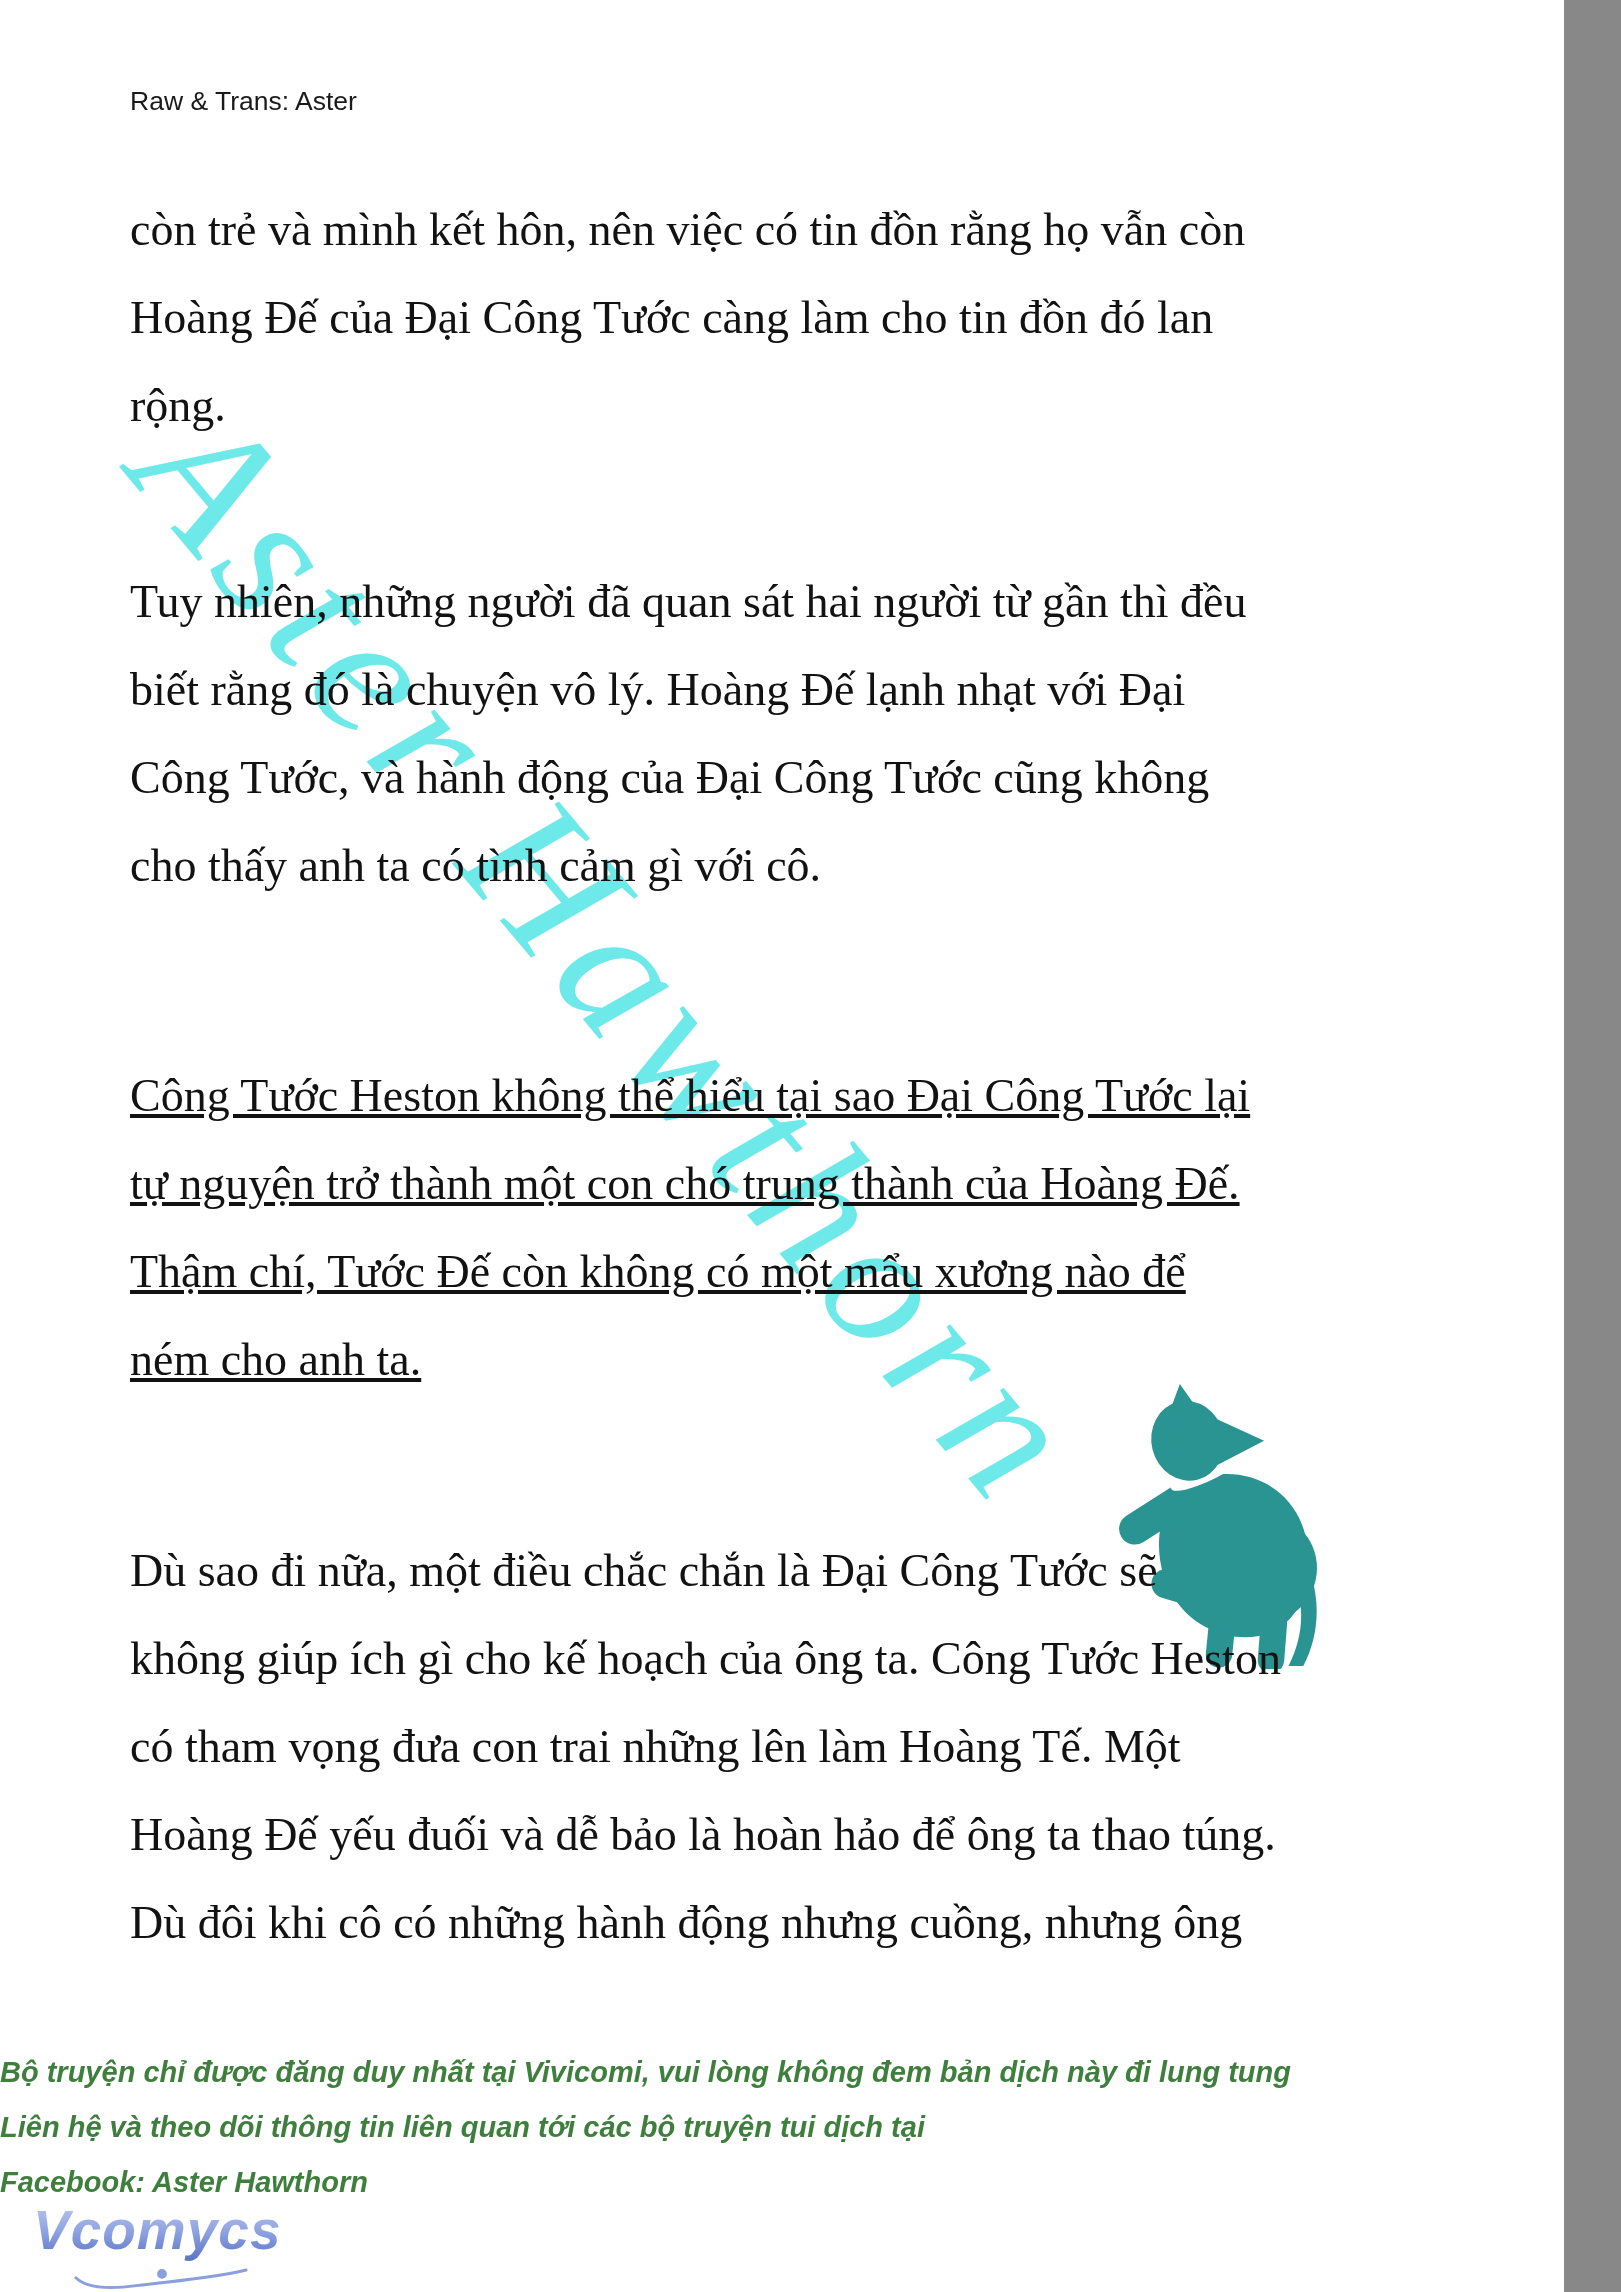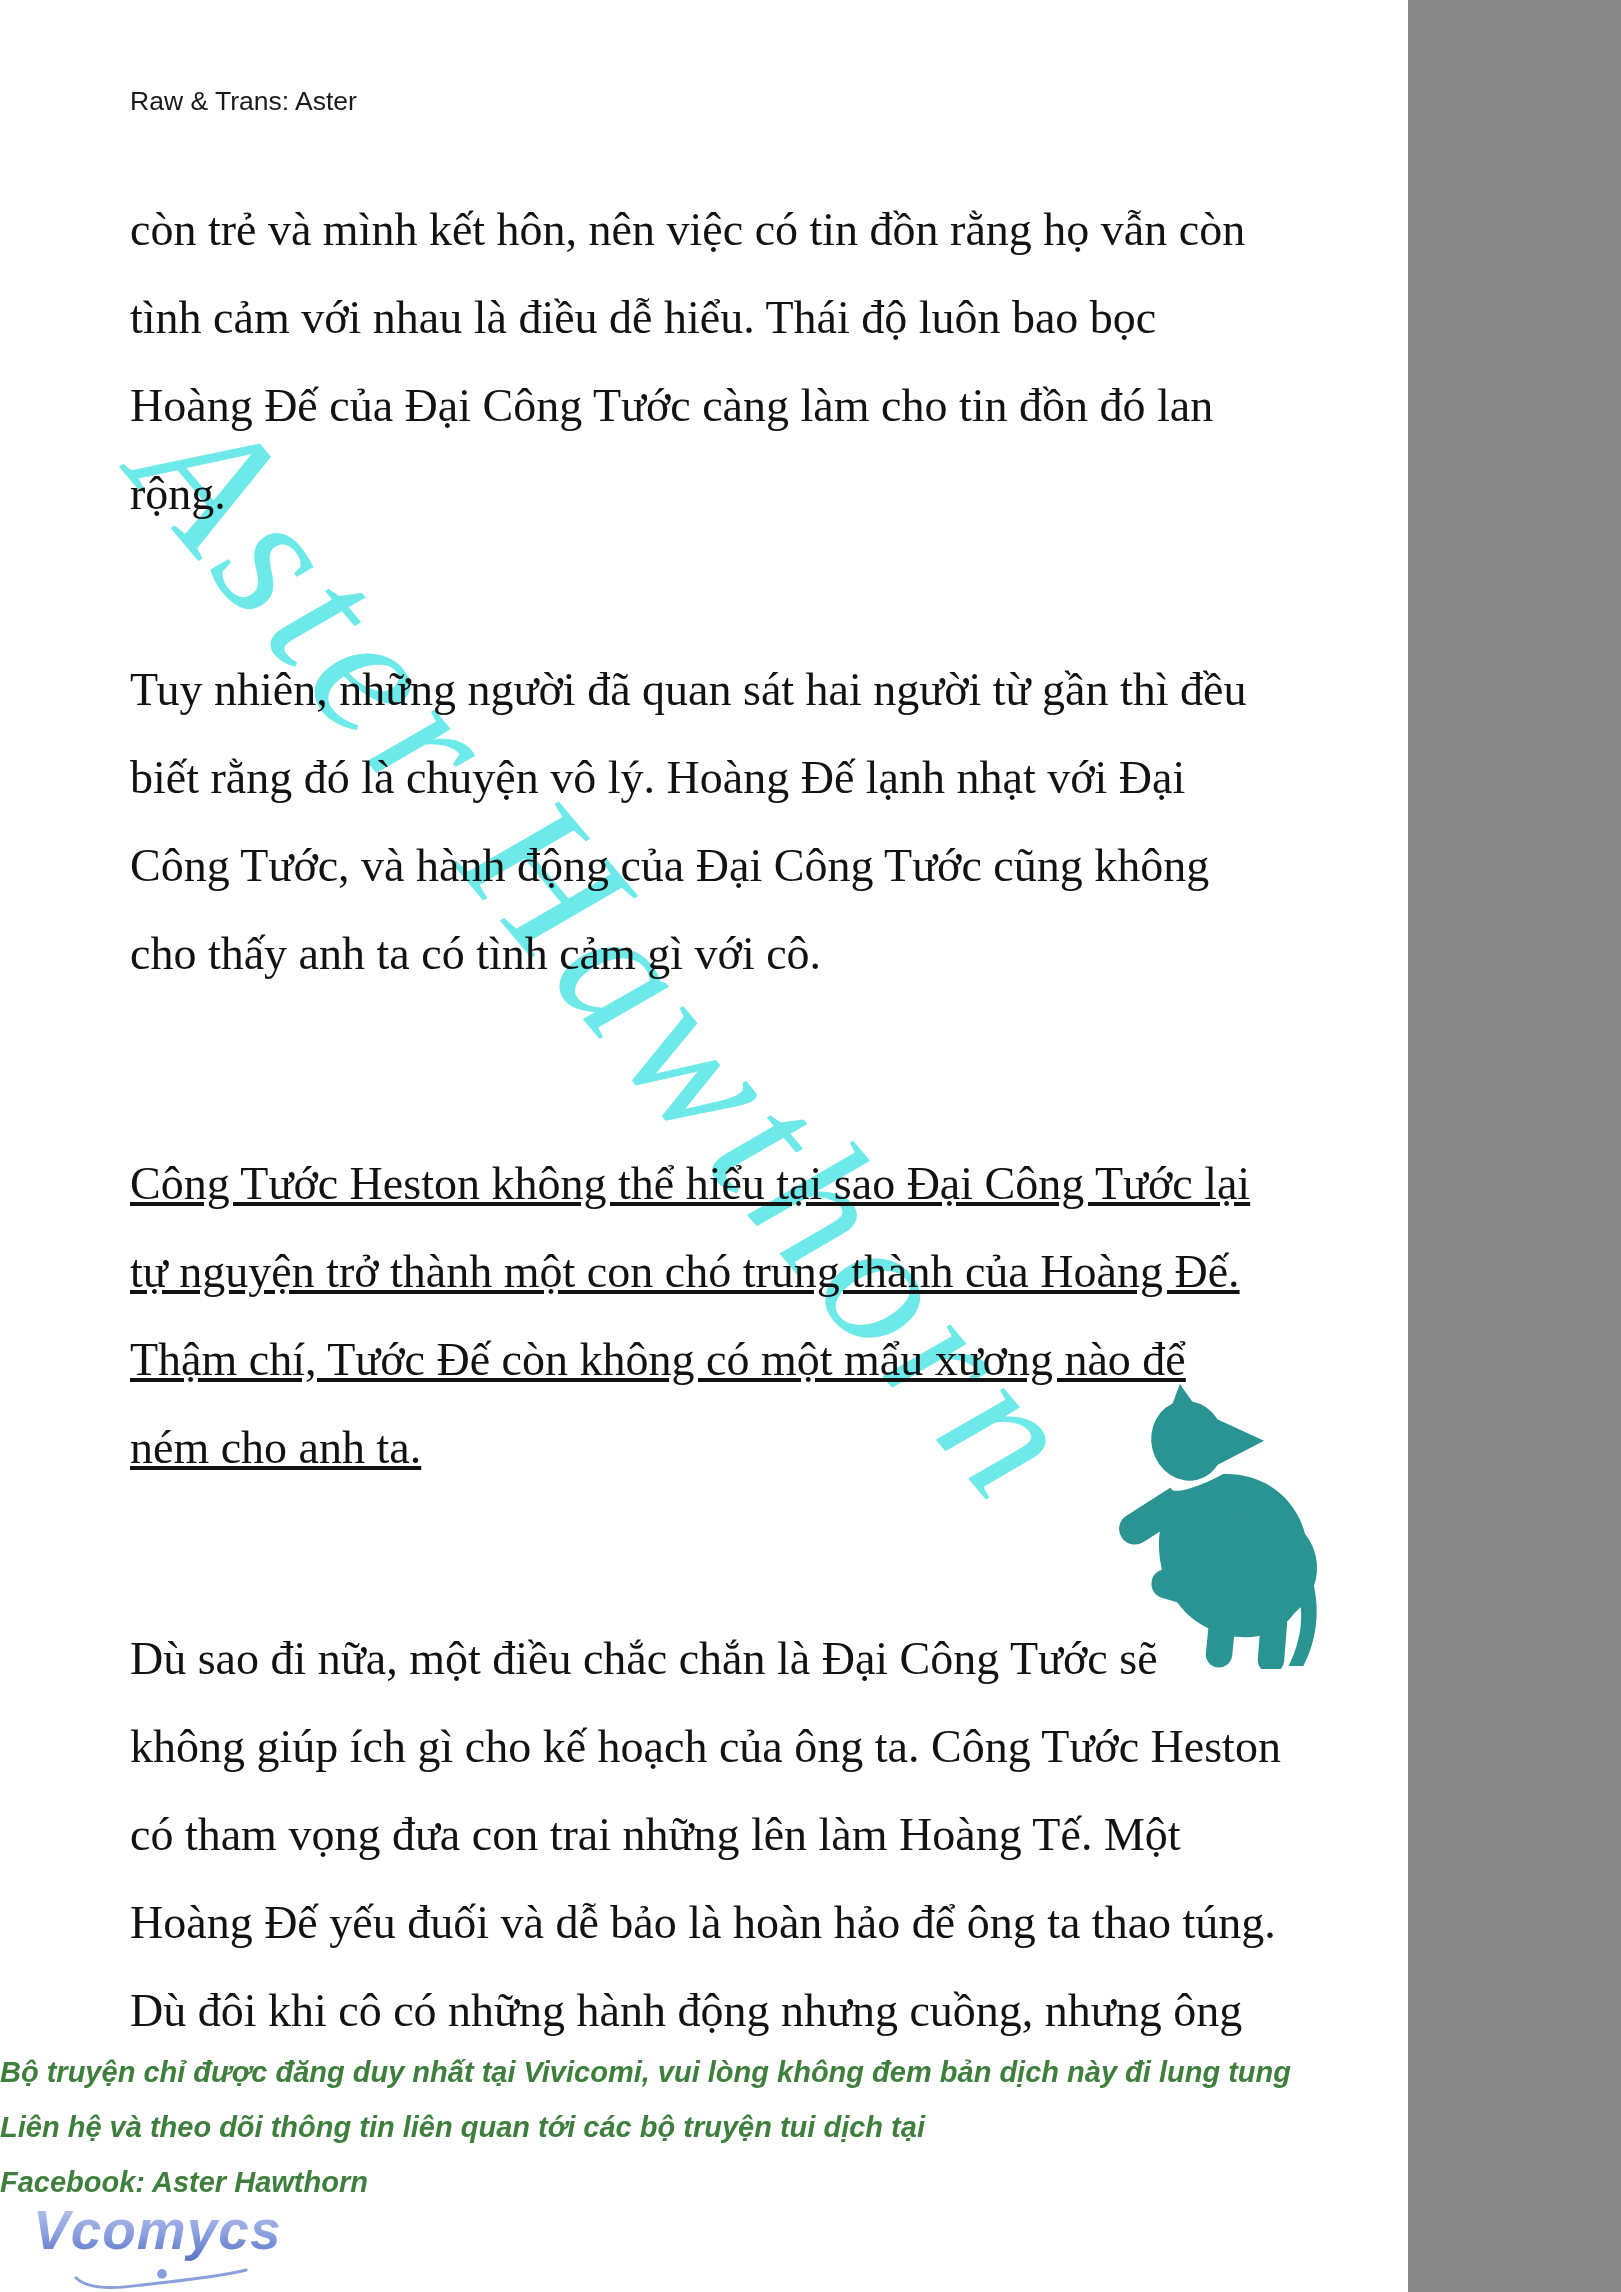--- a/index.html
+++ b/index.html
@@ -1,18 +1,18 @@
 <!DOCTYPE html>
 <html><head>
 <meta charset="utf-8">
 <style>
   html,body{margin:0;padding:0;background:#888;}
   .page{
     position:relative;
-    width:1408px;height:2293px;
+    width:1564px;height:2293px;
     background:#ffffff;
     overflow:hidden;
     font-family:"Liberation Serif", serif;
   }
   .header{
     position:absolute;left:130px;top:86px;
     font-family:"Liberation Sans", sans-serif;
     font-size:26.5px;color:#1a1a1a;
     z-index:4;
   }
@@ -80,21 +80,20 @@
 
 <div class="page">
 
   <div class="header">Raw &amp; Trans: Aster</div>
 
   <div class="watermark">Aster Hawthorn</div>
 
   <div class="body-text">
       <div class="paragraph">
         <div class="line">còn trẻ và mình kết hôn, nên việc có tin đồn rằng họ vẫn còn</div>
-        <div class="line">tình cảm với nhau là điều dễ hiểu. Thái độ luôn bao bọc</div>
         <div class="line">Hoàng Đế của Đại Công Tước càng làm cho tin đồn đó lan</div>
         <div class="line">rộng.</div>
       </div>
       <div class="paragraph">
         <div class="line">Tuy nhiên, những người đã quan sát hai người từ gần thì đều</div>
         <div class="line">biết rằng đó là chuyện vô lý. Hoàng Đế lạnh nhạt với Đại</div>
         <div class="line">Công Tước, và hành động của Đại Công Tước cũng không</div>
         <div class="line">cho thấy anh ta có tình cảm gì với cô.</div>
       </div>
       <div class="paragraph">

